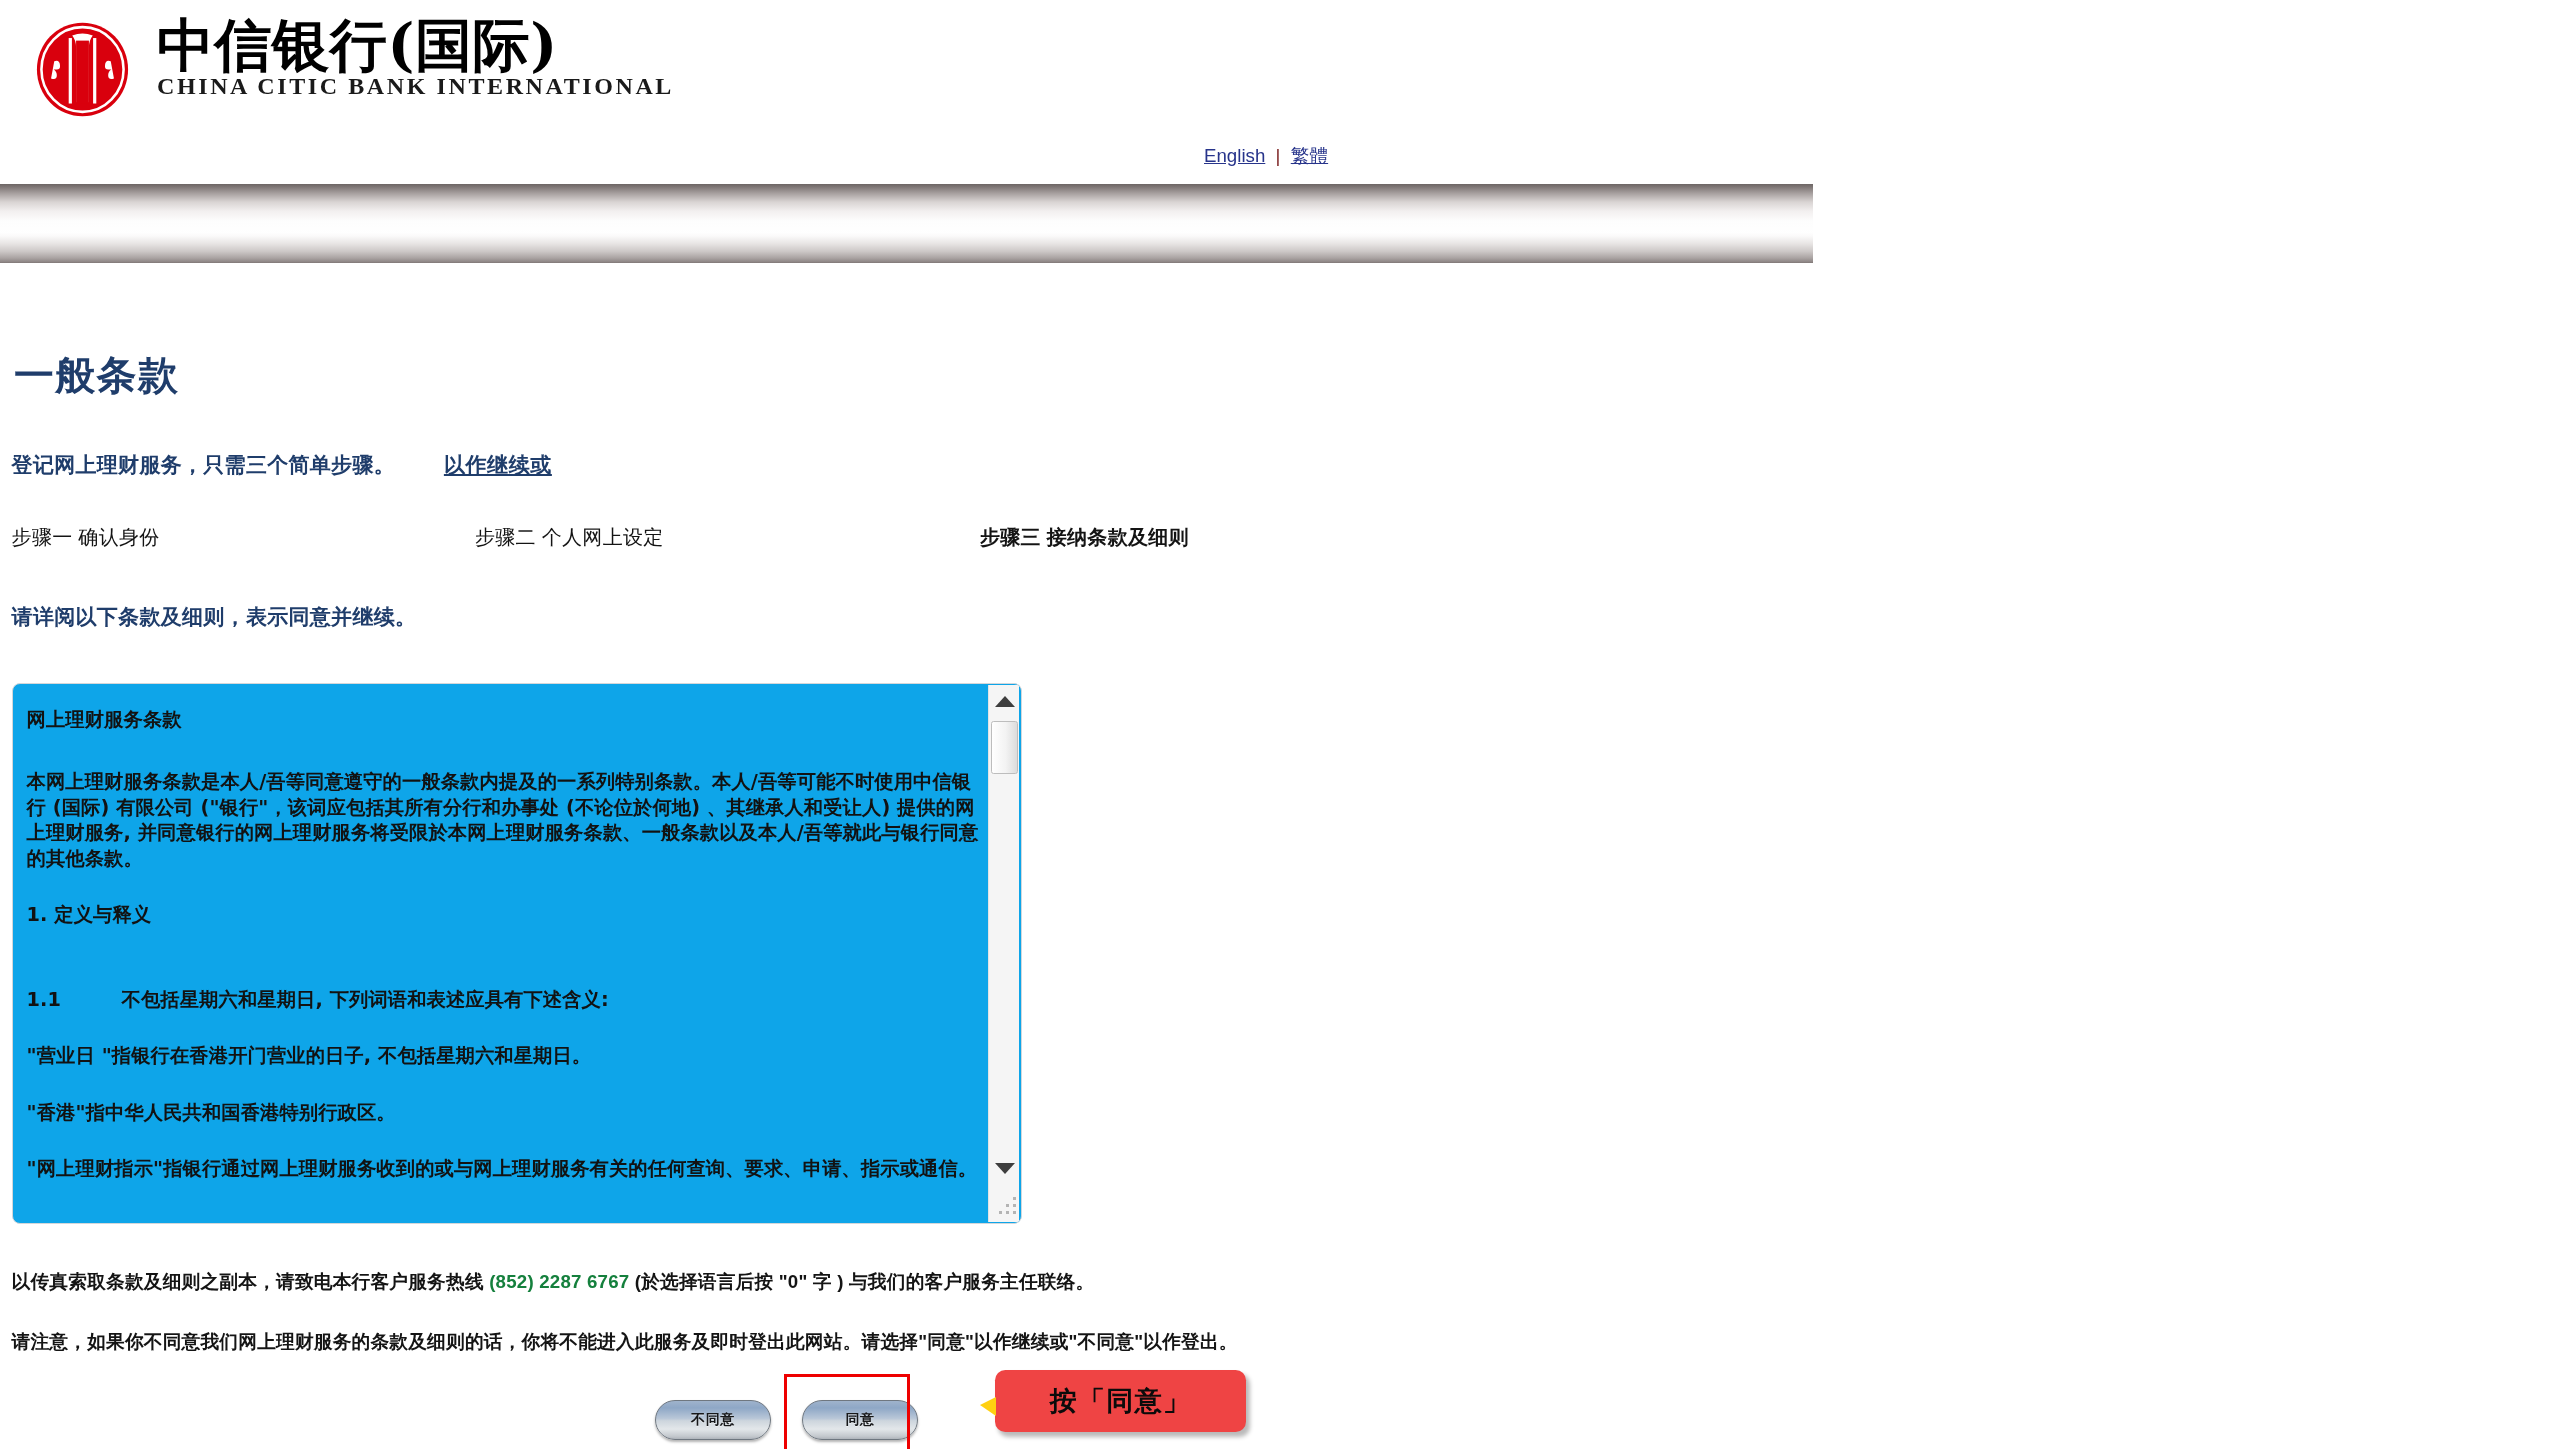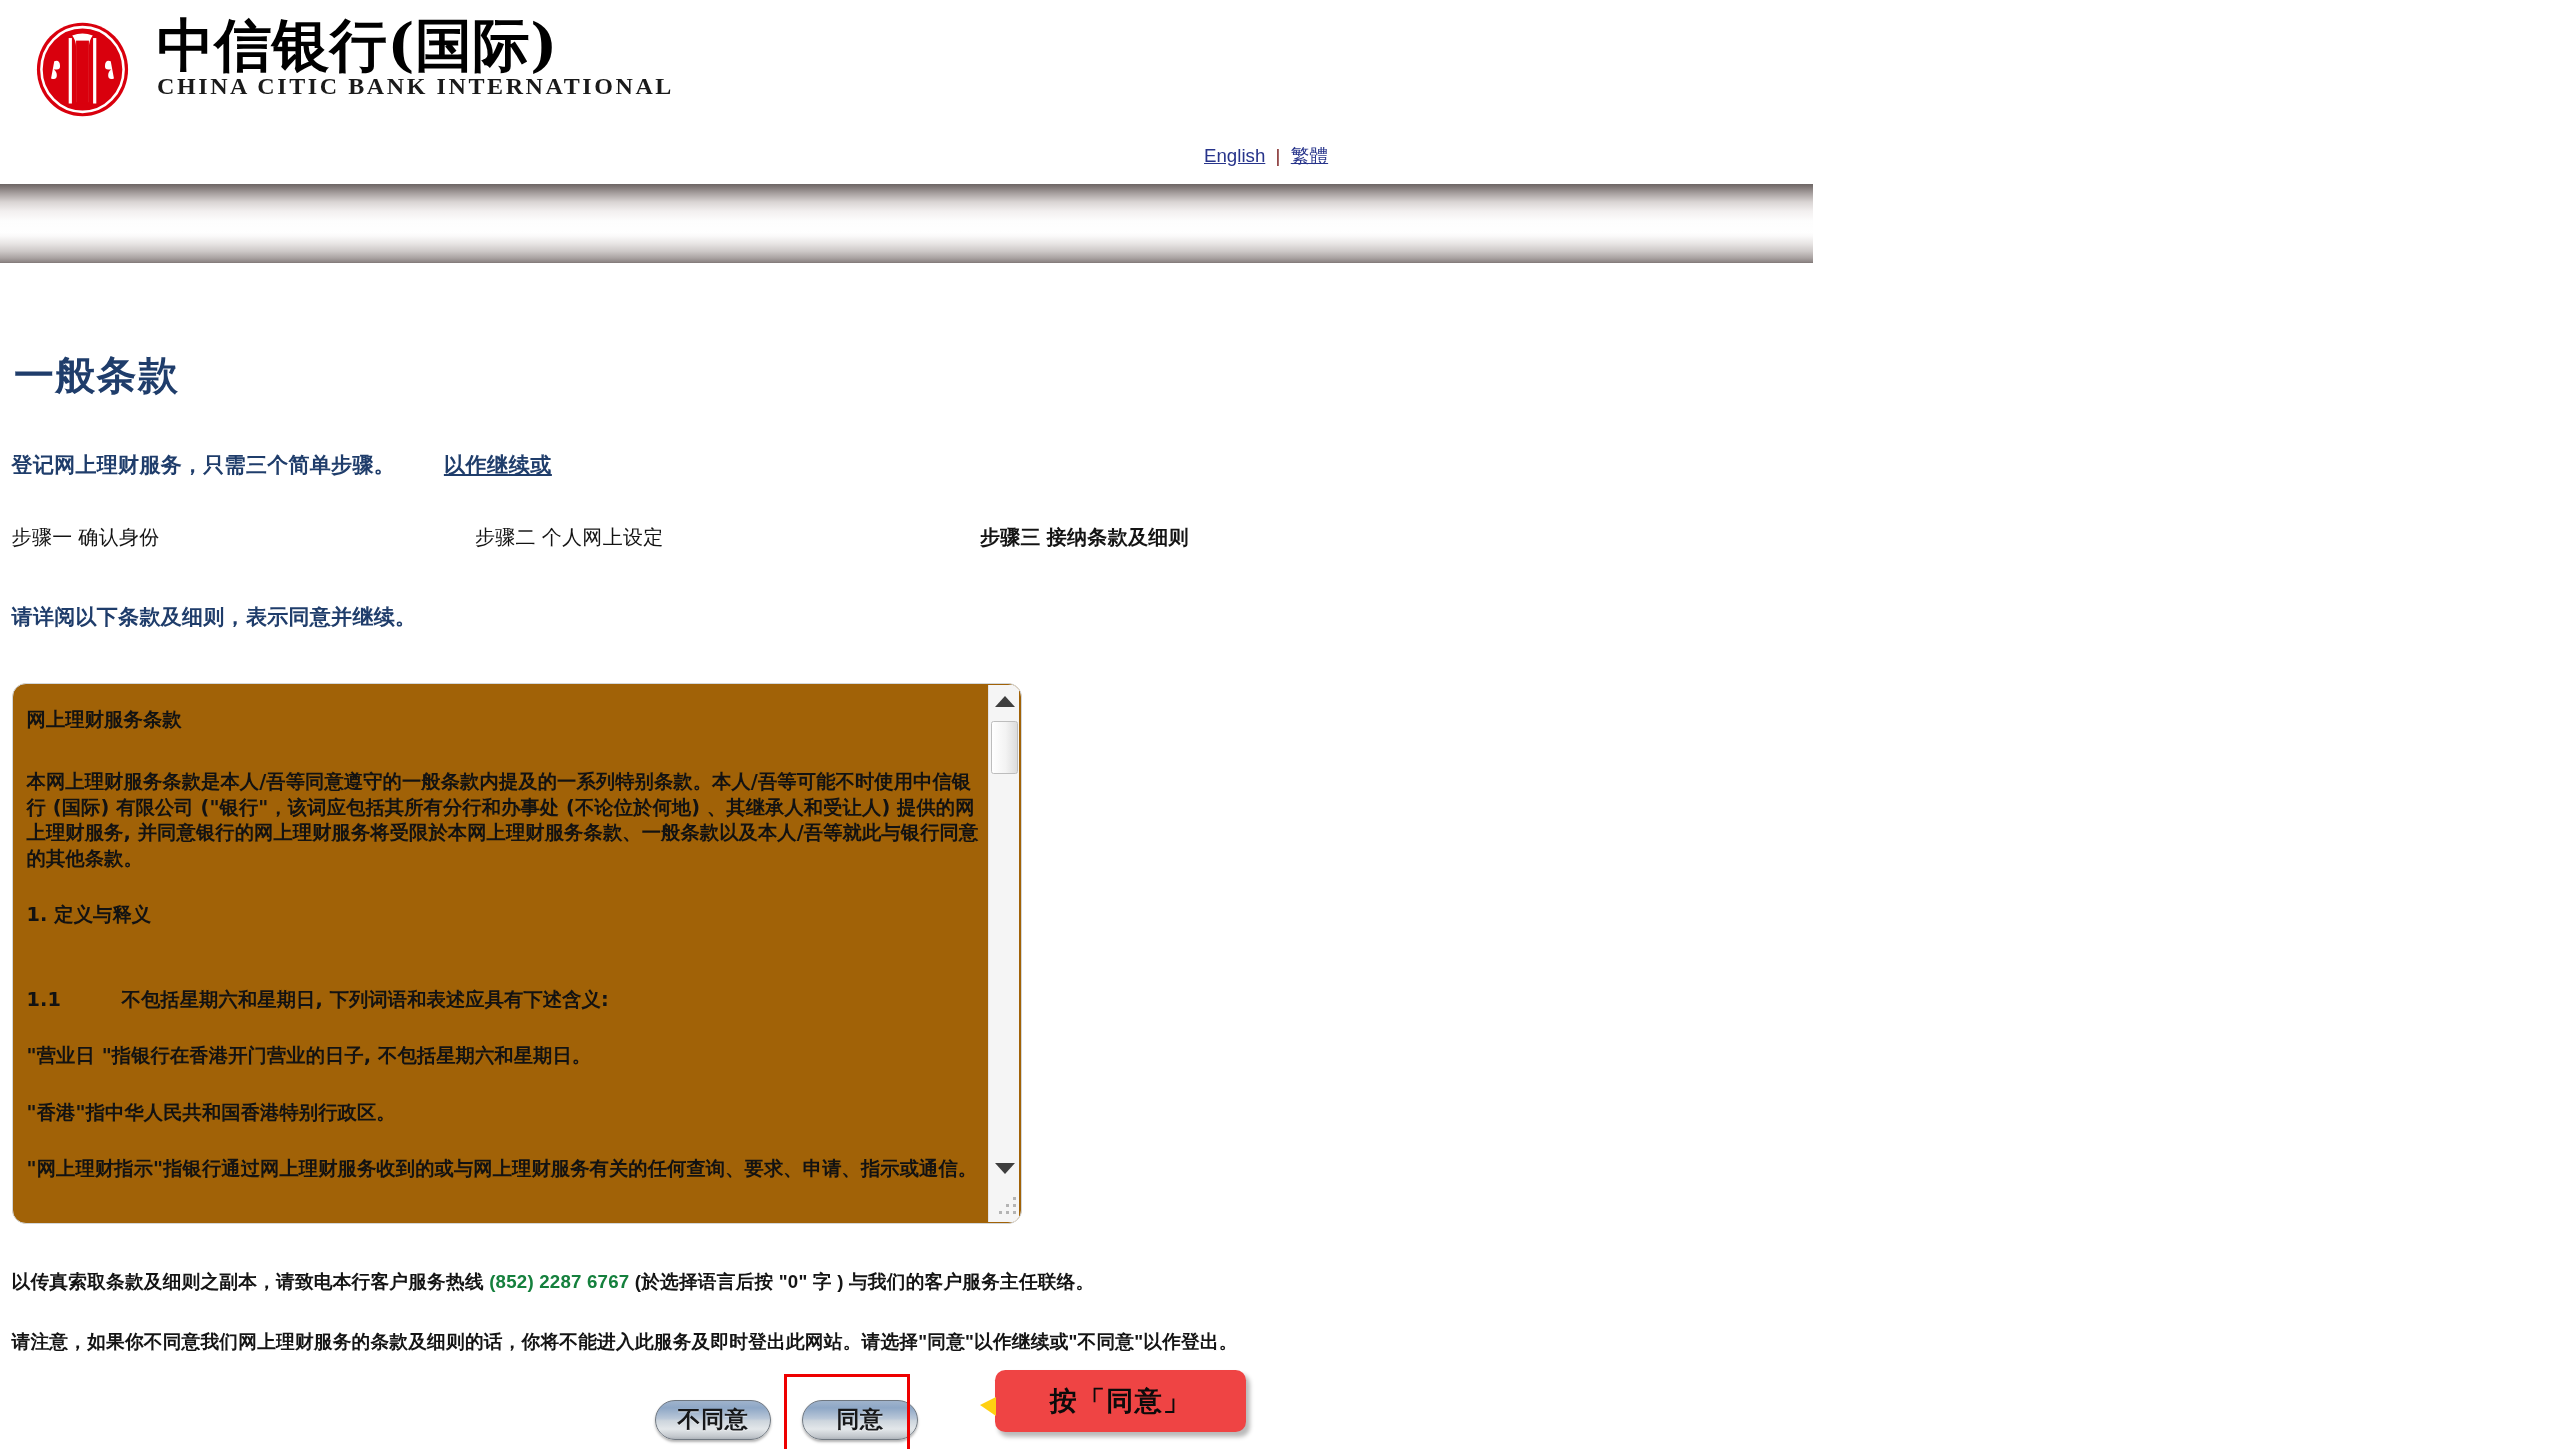--- a/index.html
+++ b/index.html
@@ -171,23 +171,23 @@
     white-space: nowrap;
   }
 
   
   #terms-box {
     position: absolute;
     left: 11.6px;
     top: 420px;
     width: 1010px;
     height: 541px;
-    background: #a16207;
+    background: #0ea5e9;
     border: 1.3px solid #d3d7da;
-    border-radius: 14px;
+    border-radius: 8px;
     box-sizing: border-box;
     overflow: hidden;
   }
   #terms-inner {
     position: absolute;
     left: 0; top: 0;
     right: 33px;
     bottom: 0;
     padding: 23px 9px 0 14px;
     box-sizing: border-box;
@@ -281,21 +281,21 @@
     border: 1.3px solid #6f7780;
     box-sizing: border-box;
     background:
       linear-gradient(to bottom,
         #9fb3cc 0%, #8ea7c6 18%, #b9c7d8 46%,
         #cdd5dd 52%, #e3e7ea 74%, #c3c8cd 93%, #aeb4ba 100%);
     box-shadow: 0 1.9px 2.6px rgba(0,0,0,0.30);
     display: flex;
     align-items: center;
     justify-content: center;
-    font-size: 23px;
+    font-size: 14px;
     font-weight: 700;
     color: #17181a;
     letter-spacing: 0.6px;
     text-shadow: 0 0.6px 0 rgba(255,255,255,0.55);
     font-family: Liberation Serif, serif;
   }
   #btn-disagree { left: 655px; top: 20.6px; }
   #btn-agree    { left: 802px; top: 20.6px; }
 
   #agree-highlight {

